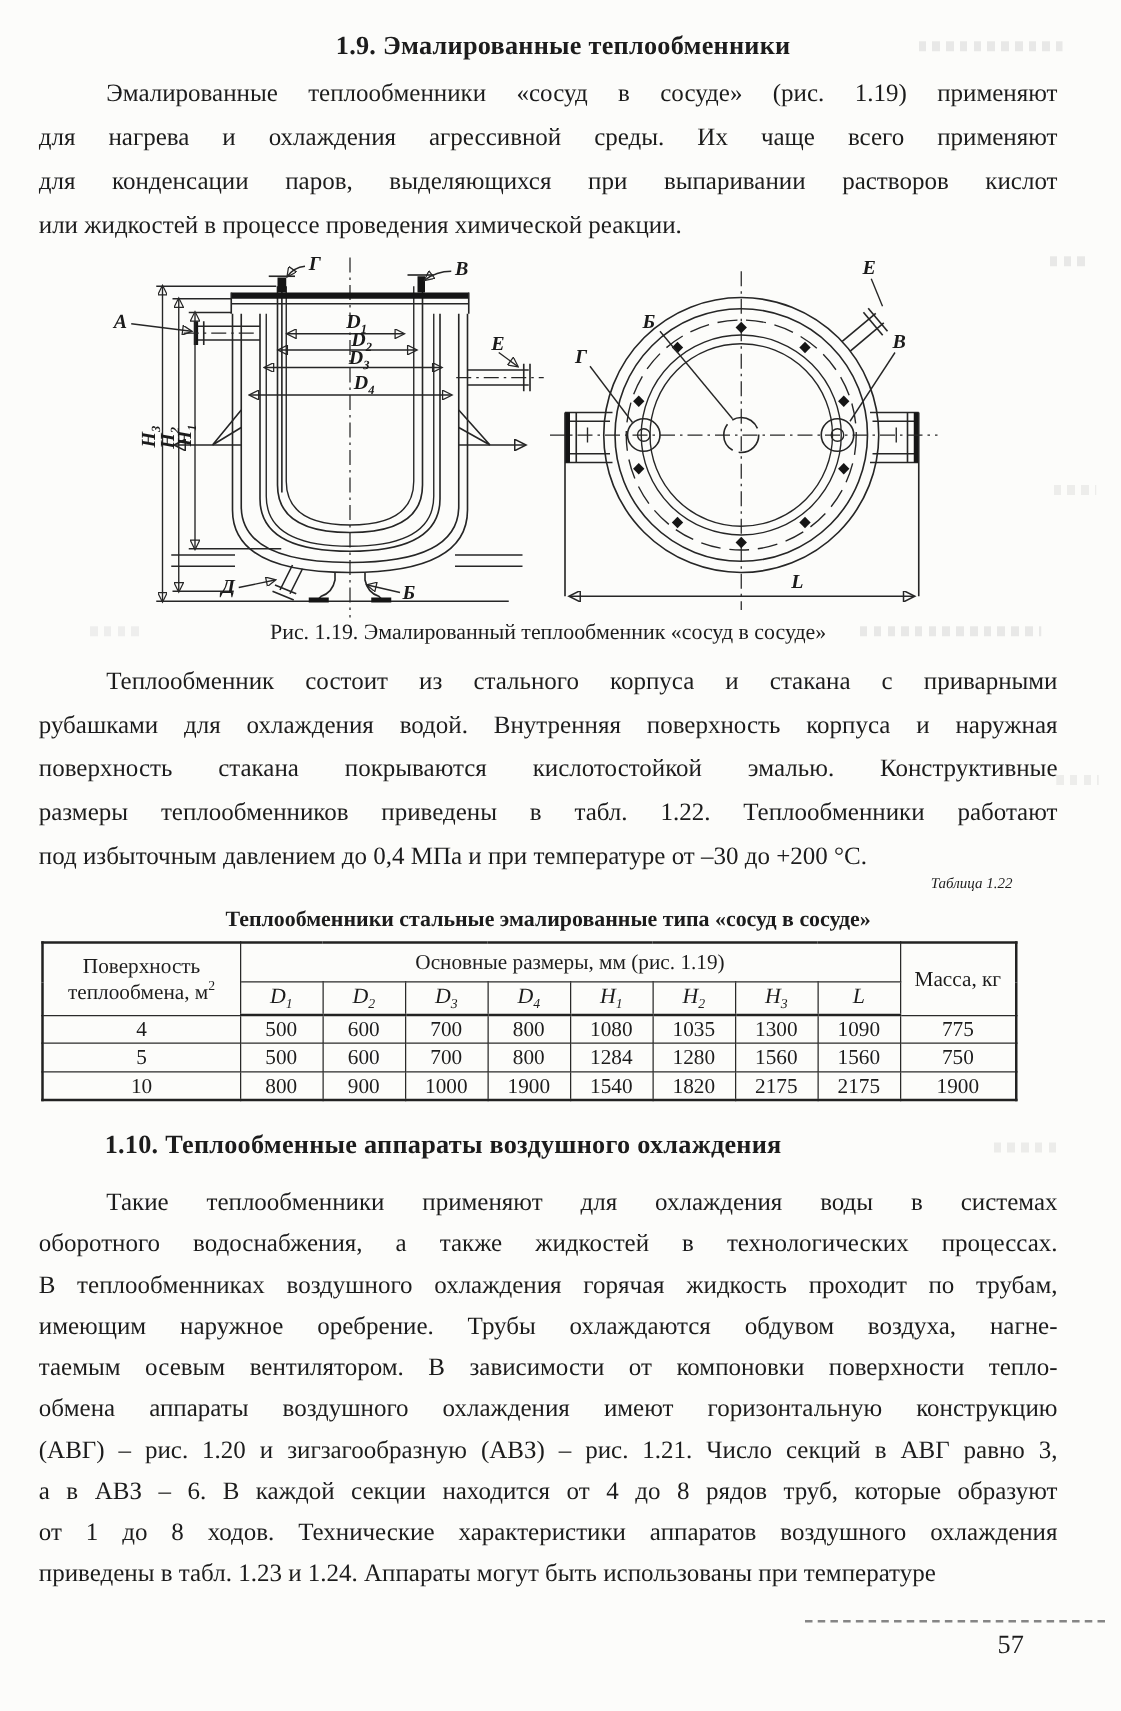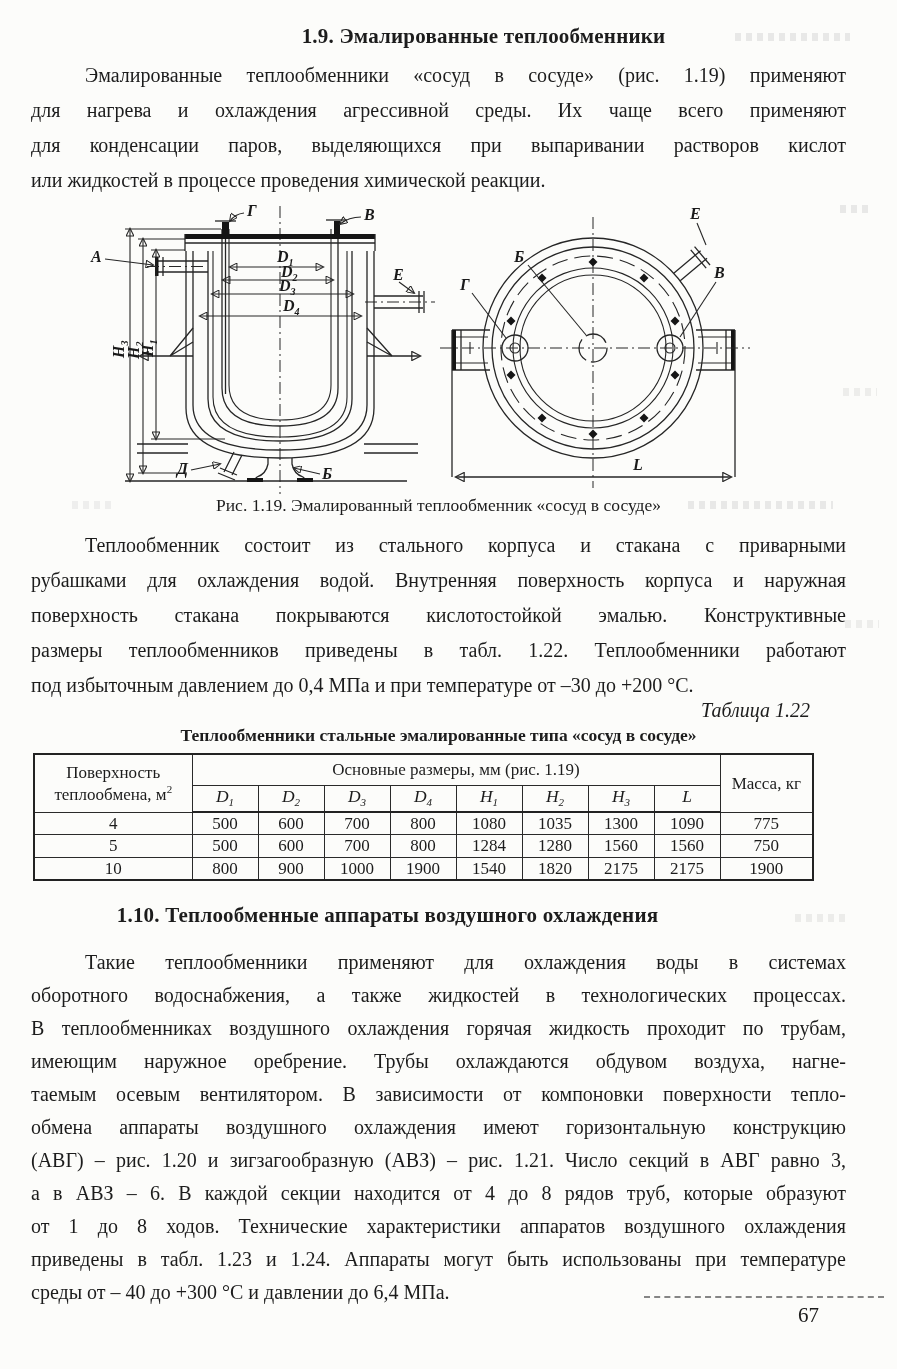--- a/index.html
+++ b/index.html
@@ -6,34 +6,34 @@
   body {
     width:897px; height:1369px;
     background:#fcfcfa;
     font-family:"Liberation Serif", serif;
     color:#1c1c1c;
     position:relative;
     overflow:hidden;
   }
   .abs { position:absolute; }
   .heading {
-    left:48px; width:815px; text-align:center;
+    left:15px; width:815px; text-align:center;
     font-weight:bold; font-size:21px; letter-spacing:0.2px;
   }
   .para { left:31px; width:815px; font-size:20px; }
   .para .line {
     height:35px; line-height:35px;
     text-align:justify; text-align-last:justify;
     overflow:hidden; white-space:nowrap;
   }
   .para.tight .line { height:33px; line-height:33px; }
   .para .line:first-of-type { text-indent:54px; }
   .para .line:last-of-type { text-align-last:left; }
   .caption { left:31px; width:815px; text-align:center; font-size:17.5px; }
-  .table-label { right:87px; font-style:italic; font-size:20px; }
+  .table-label { right:87px; font-style:italic; font-size:12px; }
   .table-title { left:31px; width:815px; text-align:center; font-weight:bold; font-size:17.5px; }
   table.dims {
     position:absolute; top:753px; left:33px;
     border-collapse:collapse; table-layout:fixed; width:779px;
     font-size:17px;
   }
   table.dims th, table.dims td {
     border:1.6px solid #2a2a2a; text-align:center; vertical-align:middle;
     font-weight:normal; padding:0; line-height:1.25;
   }
@@ -332,25 +332,24 @@
 <div class="line">Такие теплообменники применяют для охлаждения воды в системах</div>
     <div class="line">оборотного водоснабжения, а также жидкостей в технологических процессах.</div>
     <div class="line">В теплообменниках воздушного охлаждения горячая жидкость проходит по трубам,</div>
     <div class="line">имеющим наружное оребрение. Трубы охлаждаются обдувом воздуха, нагне-</div>
     <div class="line">таемым осевым вентилятором. В зависимости от компоновки поверхности тепло-</div>
     <div class="line">обмена аппараты воздушного охлаждения имеют горизонтальную конструкцию</div>
     <div class="line">(АВГ) – рис. 1.20 и зигзагообразную (АВЗ) – рис. 1.21. Число секций в АВГ равно 3,</div>
     <div class="line">а в АВЗ – 6. В каждой секции находится от 4 до 8 рядов труб, которые образуют</div>
     <div class="line">от 1 до 8 ходов. Технические характеристики аппаратов воздушного охлаждения</div>
     <div class="line">приведены в табл. 1.23 и 1.24. Аппараты могут быть использованы при температуре</div>
-    <div class="line">среды от – 40 до +300 °С и давлении до 6,4 МПа.</div>
   </div>
 
 <div class="abs dashline"></div>
-<div class="abs pagenum">67</div>
+<div class="abs pagenum">57</div>
 
 <div class="artifact" style="left:735px; top:33px;  width:115px;"></div>
 <div class="artifact" style="left:688px; top:501px; width:145px;"></div>
 <div class="artifact" style="left:72px;  top:501px; width:42px; opacity:.11;"></div>
 <div class="artifact" style="left:840px; top:205px; width:30px;"></div>
 <div class="artifact" style="left:843px; top:388px; width:34px; opacity:.12;"></div>
 <div class="artifact" style="left:845px; top:620px; width:34px; opacity:.12;"></div>
 <div class="artifact" style="left:795px; top:914px; width:52px; opacity:.13;"></div>
 
 </body></html>

